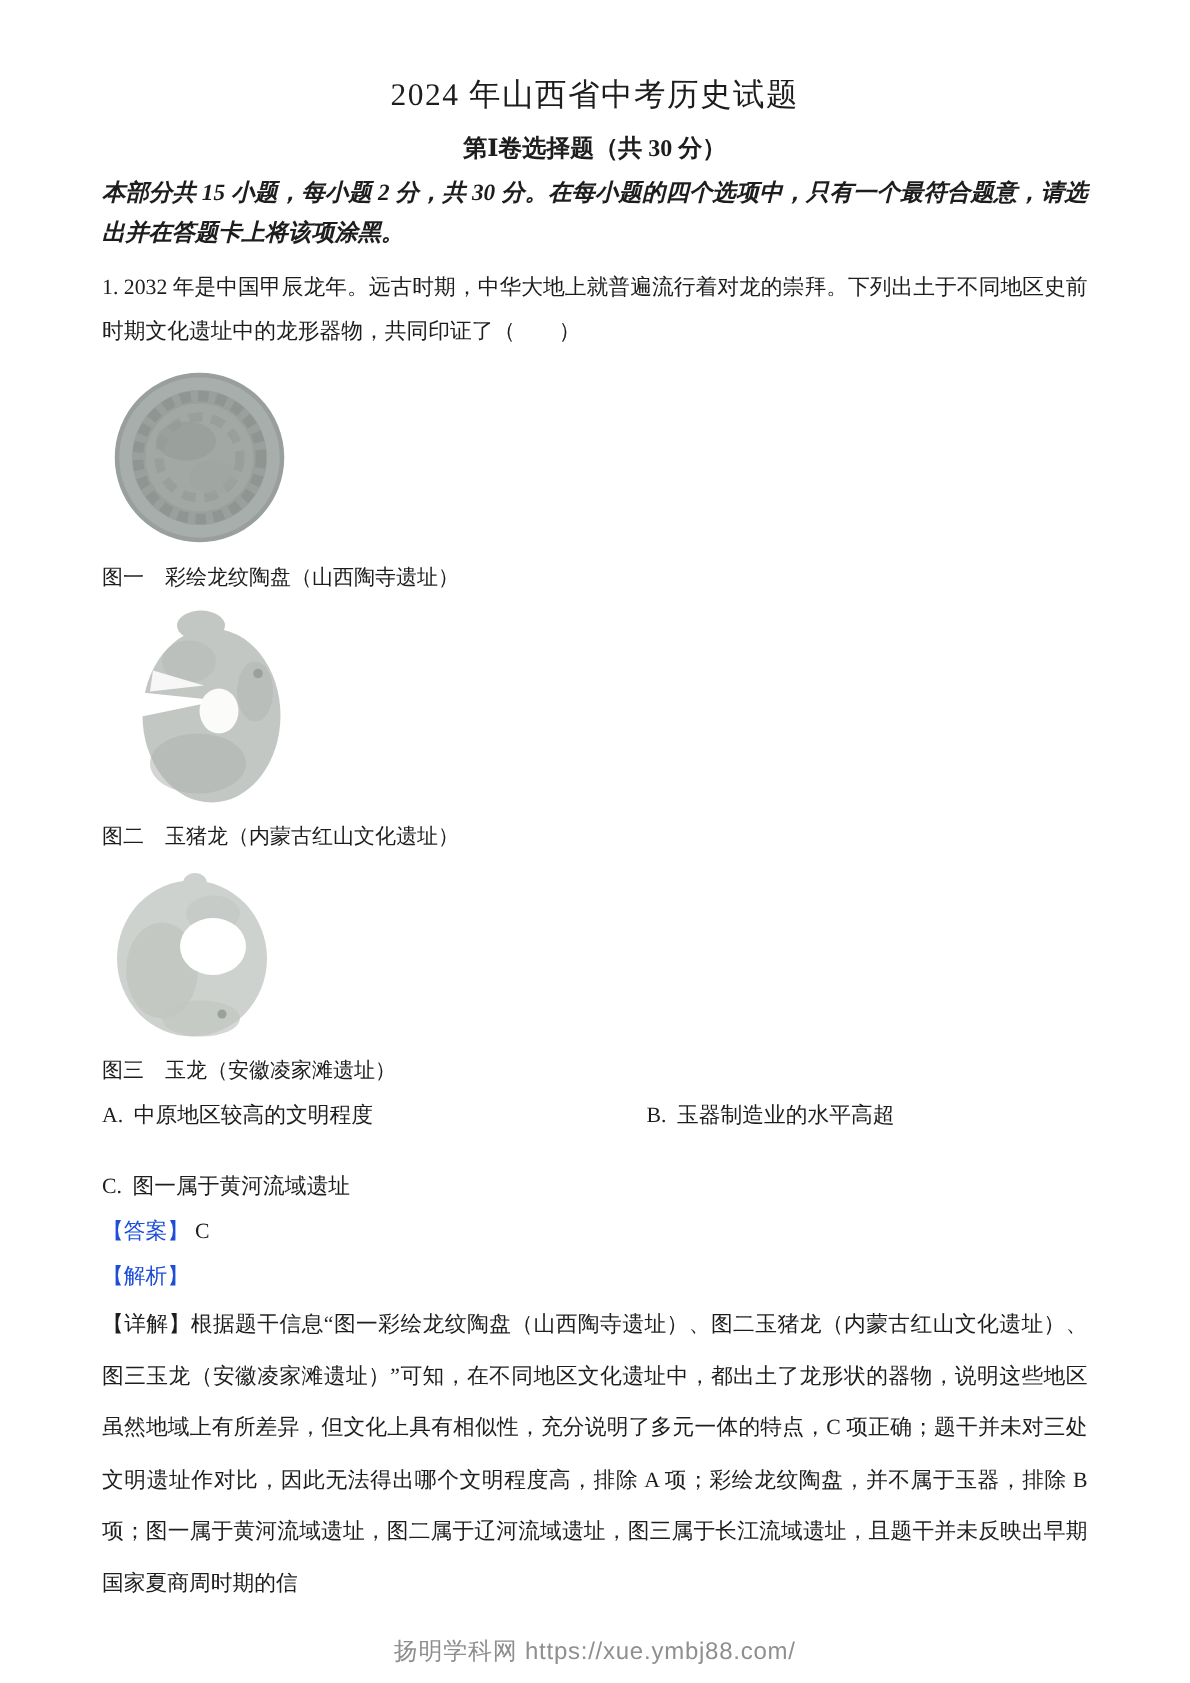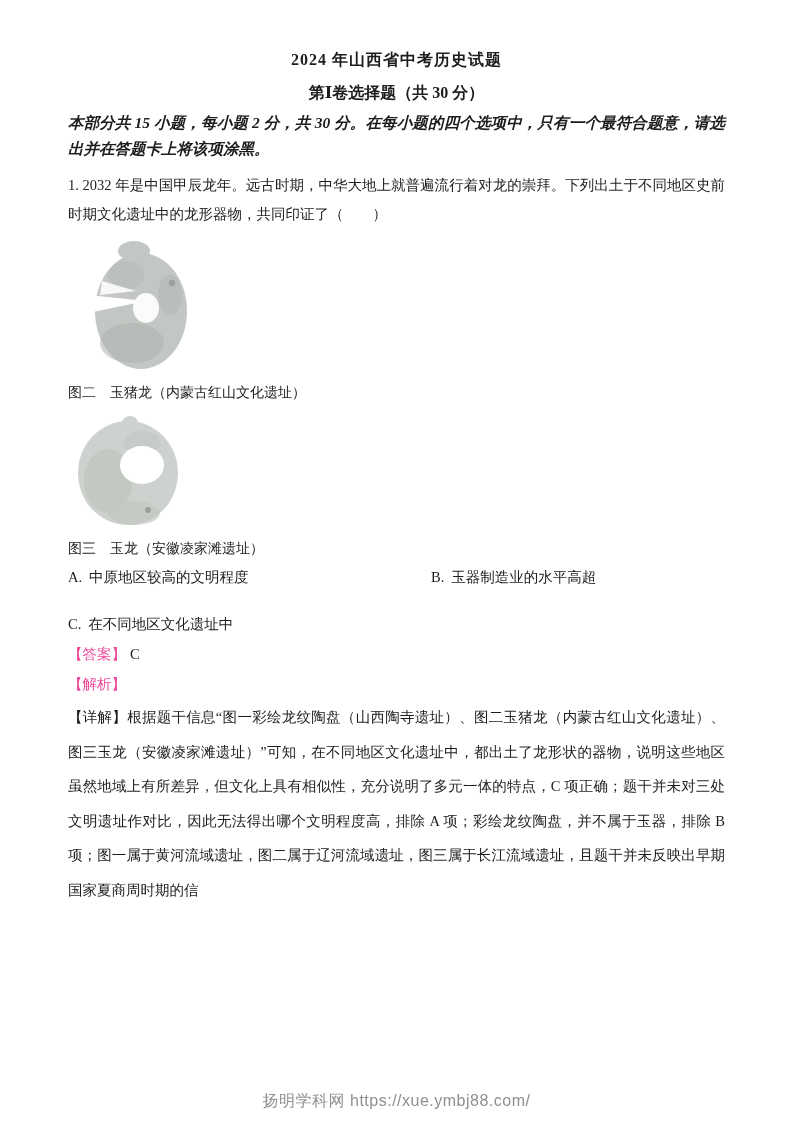--- a/index.html
+++ b/index.html
@@ -11,22 +11,22 @@
     background: #ffffff;
     overflow: hidden;
     font-family: "Liberation Serif", "DejaVu Serif", serif;
     color: #1d1d1d;
   }
   .content { padding: 50px 68px 0 68px; }
 
   .doc-title {
     margin: 0 0 12px 0;
     text-align: center;
-    font-size: 16px;
-    font-weight: 700;
+    font-size: 21px;
+    font-weight: 400;
     letter-spacing: 1px;
     line-height: 1.3;
   }
   .section-heading {
     margin: 0 0 6px 0;
     text-align: center;
     font-size: 16px;
     font-weight: 700;
   }
   .instructions {
@@ -63,21 +63,21 @@
     font-size: 14.5px;
     gap: 28px;
   }
   .option { margin: 0; }
   .opt-key { margin-right: 7px; }
 
   .answer-line, .analysis-line {
     margin: 11px 0 0 0;
     font-size: 14.5px;
   }
-  .blue-label { color: #ec4899; }
+  .blue-label { color: #1d4ed8; }
   .answer-value { margin-left: 4px; }
 
   .detail-paragraph {
     margin: 6px 0 0 0;
     font-size: 14.5px;
     line-height: 2.38;
     text-align: justify;
   }
 
   .footer {
@@ -96,20 +96,35 @@
 <body>
 
 <div class="page">
   <div class="content">
 
     <h1 class="doc-title">2024 年山西省中考历史试题</h1>
     <h2 class="section-heading">第Ⅰ卷选择题（共 30 分）</h2>
     <p class="instructions">本部分共 15 小题，每小题 2 分，共 30 分。在每小题的四个选项中，只有一个最符合题意，请选出并在答题卡上将该项涂黑。</p>
     <p class="question-text">1. 2032 年是中国甲辰龙年。远古时期，中华大地上就普遍流行着对龙的崇拜。下列出土于不同地区史前时期文化遗址中的龙形器物，共同印证了（　　）</p>
 
+    <div class="figure">
+      <svg class="fig1-svg" width="118" height="118" viewBox="0 0 118 118" aria-hidden="true">
+        <circle cx="59" cy="59" r="56" fill="#a8aeab"></circle>
+        <circle cx="59" cy="59" r="55" fill="none" stroke="#99a09c" stroke-width="3"></circle>
+        <circle cx="59" cy="59" r="45" fill="#9aa09d"></circle>
+        <circle cx="59" cy="59" r="36" fill="#a2a8a4"></circle>
+        <circle cx="59" cy="59" r="41" fill="none" stroke="#848b87" stroke-width="7" stroke-dasharray="7 5" opacity="0.5"></circle>
+        <circle cx="59" cy="59" r="27" fill="none" stroke="#8b918d" stroke-width="6" stroke-dasharray="9 6" opacity="0.4"></circle>
+        <ellipse cx="50" cy="48" rx="20" ry="13" fill="#959b97" opacity="0.6"></ellipse>
+        <ellipse cx="68" cy="72" rx="16" ry="11" fill="#9fa5a1" opacity="0.6"></ellipse>
+      </svg>
+      <p class="caption">
+        <span class="cap-label">图一</span><span>彩绘龙纹陶盘（山西陶寺遗址）</span>
+      </p>
+    </div>
 
     <div class="figure">
       <svg class="fig2-svg" width="112" height="132" viewBox="0 0 112 132" aria-hidden="true">
         <ellipse cx="57" cy="72" rx="46" ry="58" fill="#c3c7c3"></ellipse>
         <ellipse cx="50" cy="12" rx="16" ry="10" fill="#c3c7c3"></ellipse>
         <ellipse cx="48" cy="104" rx="32" ry="20" fill="#adb2ae" opacity="0.55"></ellipse>
         <ellipse cx="86" cy="56" rx="12" ry="20" fill="#b2b6b2" opacity="0.55"></ellipse>
         <ellipse cx="42" cy="36" rx="18" ry="14" fill="#b6bab6" opacity="0.5"></ellipse>
         <polygon points="4,56 62,62 4,74" fill="#ffffff"></polygon>
         <polygon points="18,42 52,52 16,56" fill="#ffffff" opacity="0.85"></polygon>
@@ -137,21 +152,21 @@
     </div>
 
     <div class="options">
       <p class="option">
         <span class="opt-key">A.</span><span>中原地区较高的文明程度</span>
       </p>
       <p class="option">
         <span class="opt-key">B.</span><span>玉器制造业的水平高超</span>
       </p>
       <p class="option">
-        <span class="opt-key">C.</span><span>在不同地区文化遗址中</span>
+        <span class="opt-key">C.</span><span>图一属于黄河流域遗址</span>
       </p>
     </div>
 
     <p class="answer-line">
       <span class="blue-label">【答案】</span><span class="answer-value">C</span>
     </p>
 
     <p class="analysis-line">
       <span class="blue-label">【解析】</span>
     </p>

